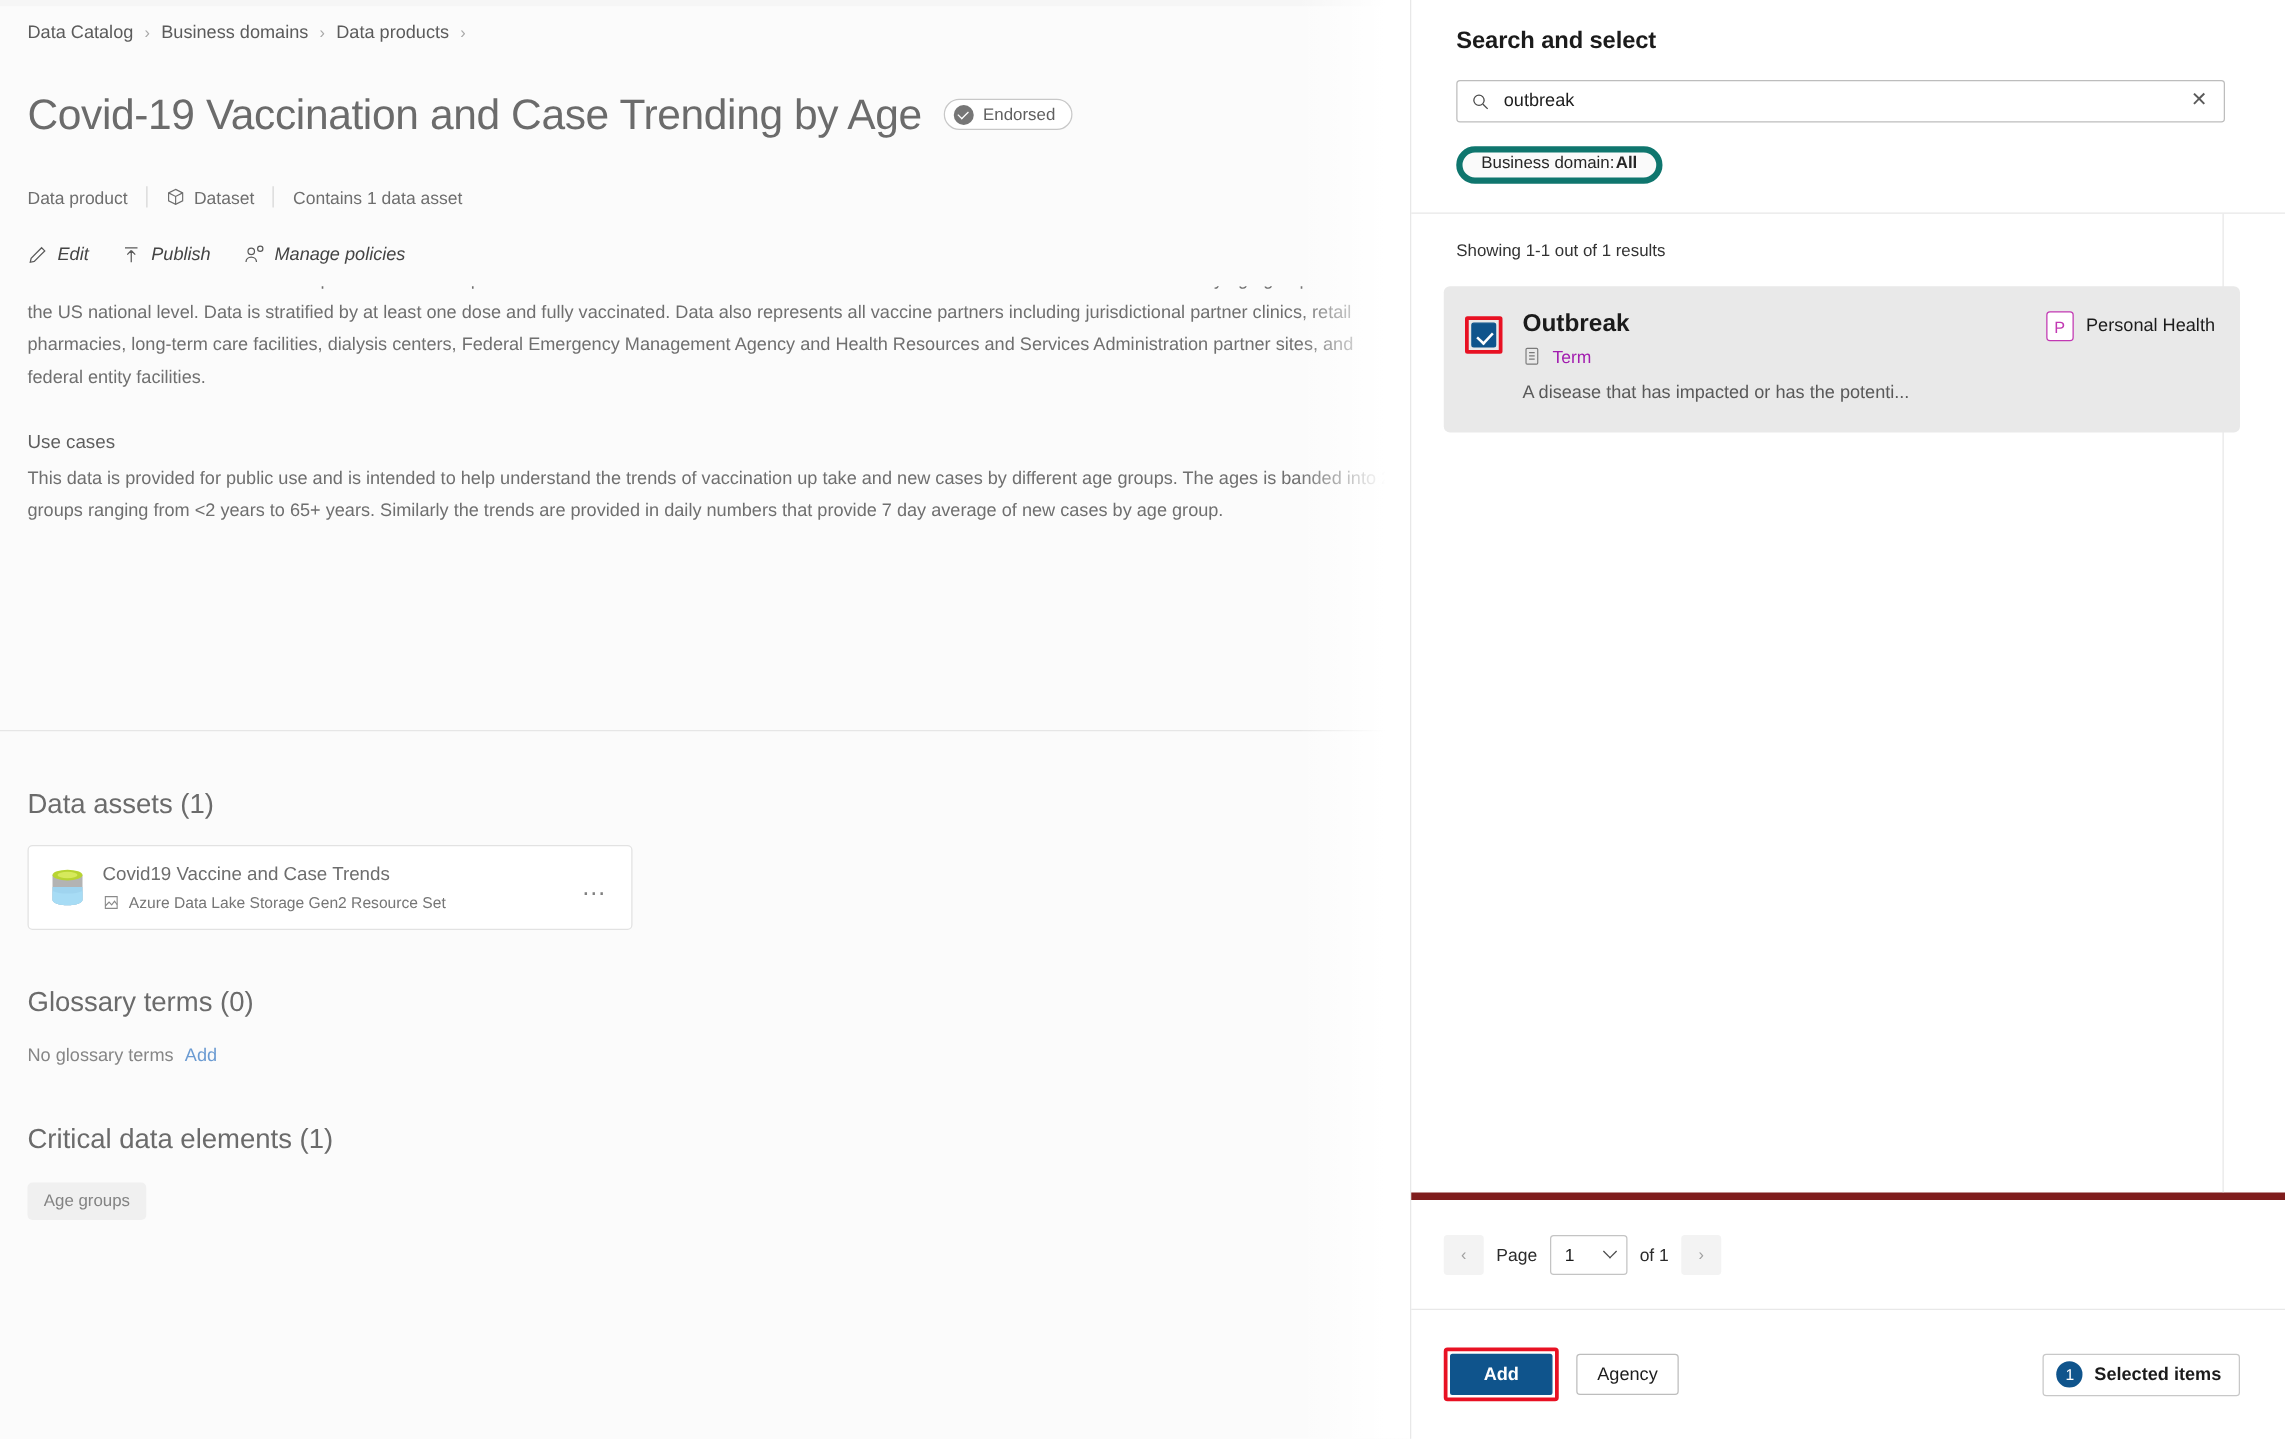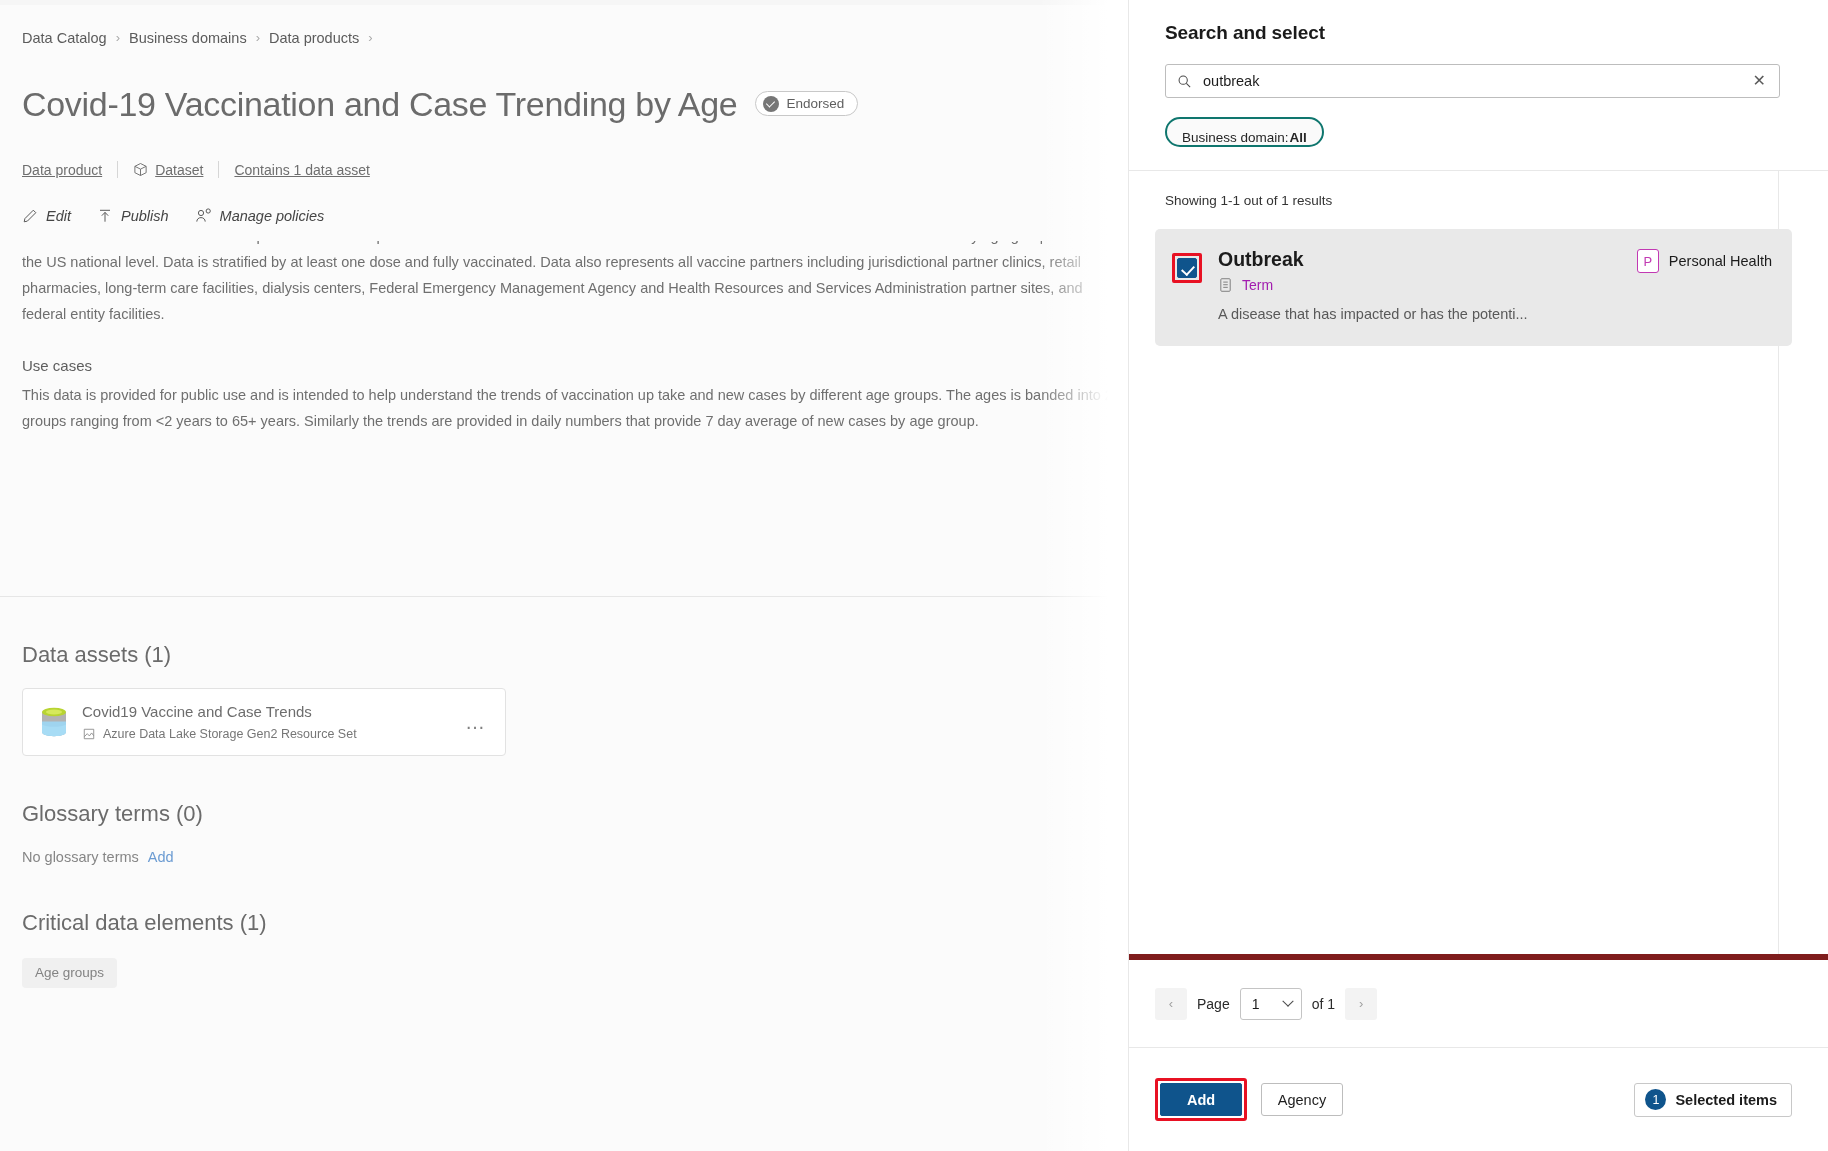--- a/index.html
+++ b/index.html
@@ -14,21 +14,21 @@
   }
 
   
   #main-page {
     position: absolute;
     left: 0; top: 0;
     width: 1128px; height: 1151px;
     background: #fbfbfb;
     overflow: hidden;
   }
-  .page-inner { padding: 12px 0 0 22px; width: 1240px; }
+  .page-inner { padding: 0 0 0 22px; width: 1240px; }
 
   
   #breadcrumb {
     display: flex; align-items: center;
     height: 34px; padding-top: 18px;
     font-size: 14.5px; color: #616161;
   }
   #breadcrumb .crumb { color: #5b5b5b; cursor: pointer; }
   #breadcrumb .sep {
     margin: 0 9px; color: #a9a9a9; font-size: 13px;
@@ -53,21 +53,21 @@
   }
   .endorse-check::after {
     content:""; position:absolute; left:4.5px; top:3.5px;
     width:4px; height:7px; border:solid #fff;
     border-width: 0 1.6px 1.6px 0; transform: rotate(45deg);
   }
 
   
   #meta-row {
     display: flex; align-items: center; margin-top: 12px;
-    font-size: 14px; color: #6e6e6e; height: 20px; text-decoration: underline;
+    font-size: 14px; color: #6e6e6e; height: 20px;
   }
   #meta-row .mi { display: flex; align-items:center; gap:7px; }
   #meta-row .vdiv {
     width: 1px; height: 17px; background: #d6d6d6; margin: 0 15px;
   }
 
   
   #command-bar {
     display: flex; align-items: center; gap: 26px;
     margin-top: 22px; height: 28px;
@@ -170,22 +170,22 @@
   }
   #search-value {
     flex: 1; font-size: 14.5px; color: #1d1d1d; margin-left: 11px;
     outline: none;
   }
   #search-clear {
     font-size: 16px; color: #5a5a5a; cursor: pointer; line-height: 1;
     padding: 2px 1px;
   }
   #domain-filter {
-    margin-top: 19px; display: inline-flex; align-items: flex-end;
-    height: 30px; padding: 0 15px; border: 2px solid #0f766e;
+    margin-top: 19px; display: inline-flex; align-items: flex-start;
+    height: 30px; padding: 0 15px; border: 5px solid #0f766e;
     border-radius: 15px; background: #fafafa;
     font-size: 13.5px; color: #262626; cursor: pointer;
   }
   #domain-filter b { font-weight: 700; margin-left: 1px; }
 
   #panel-sep {
     height: 1px; background: #e8e8e8; margin-top: 23px;
   }
 
   

